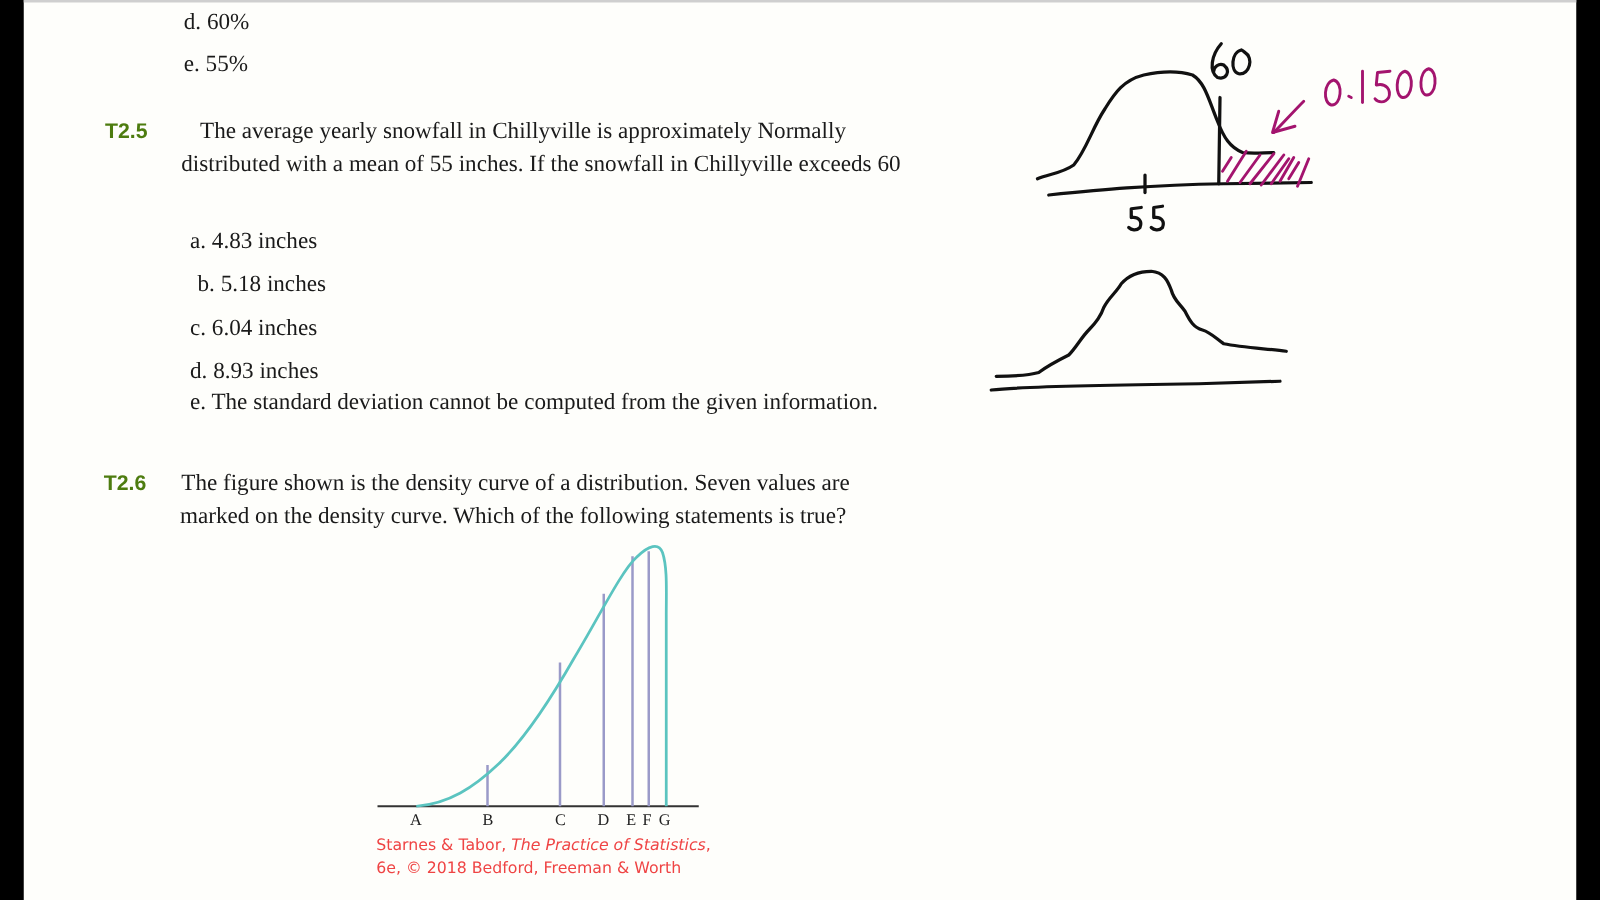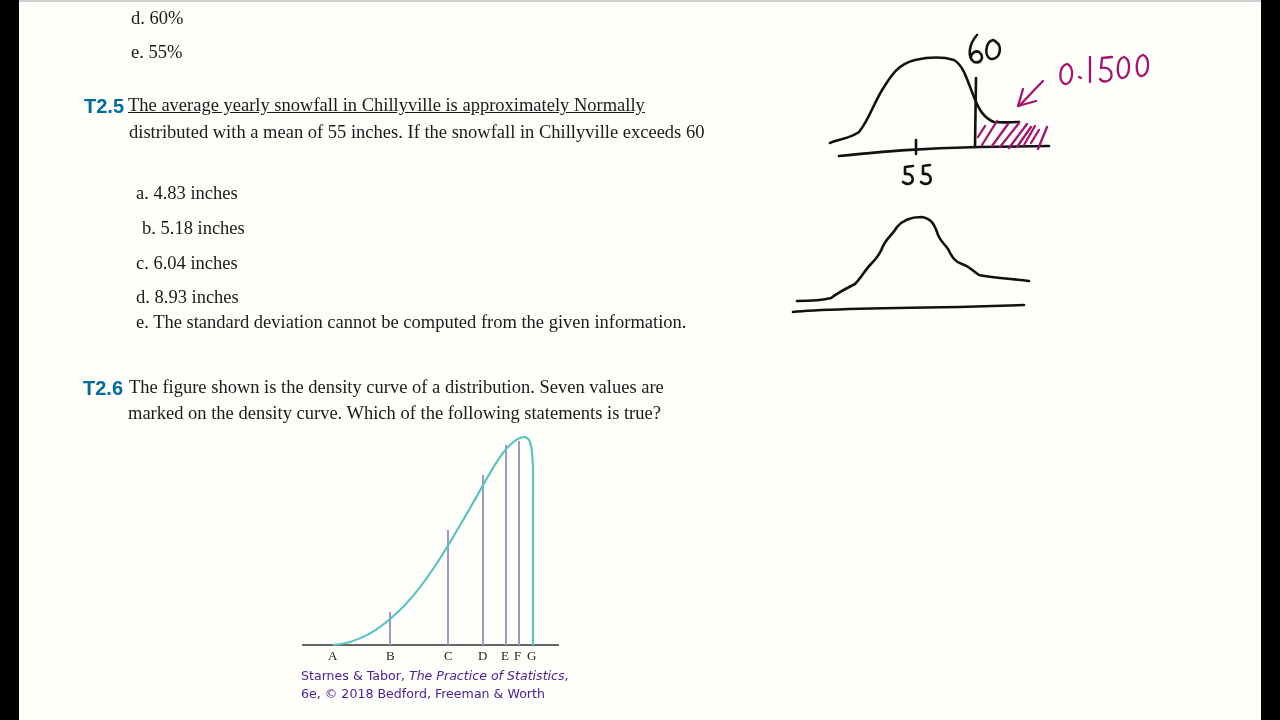--- a/index.html
+++ b/index.html
@@ -6,29 +6,29 @@
     body {
       width: 1280px; height: 720px; overflow: hidden; background: #000;
       position: relative; font-family: "Liberation Serif", serif;
     }
     .page {
       position: absolute; left: 19px; top: 0; width: 1242px; height: 720px;
       background: #fefefb; border-top: 2px solid #cfcfcf; box-sizing: border-box;
     }
     .t {
       position: absolute; font-family: "Liberation Serif", serif; font-size: 18.5px;
-      color: #1a1a1a; white-space: nowrap; line-height: 1;
+      color: #1a1a1a; white-space: nowrap; line-height: 1; margin-left: 16px;
     }
     .qnum {
       position: absolute; font-family: "Liberation Sans", sans-serif; font-weight: bold;
-      font-size: 20px; color: #0369a1; white-space: nowrap; line-height: 1;
+      font-size: 17px; color: #4d7c0f; white-space: nowrap; line-height: 1;
     }
     .credit {
       position: absolute; font-family: "DejaVu Sans", sans-serif; font-size: 12.6px;
-      color: #4c1d95; white-space: nowrap; line-height: 17.5px;
+      color: #ef4444; white-space: nowrap; line-height: 17.5px;
     }
     .credit i { font-style: italic; }
     svg { position: absolute; left: 0; top: 0; overflow: visible; }
     .axislab {
       position: absolute; font-family: "Liberation Serif", serif; font-size: 13px;
       color: #222; line-height: 1;
     }
   </style>
 </head>
 <body>
@@ -36,21 +36,21 @@
 <div class="page">
 
   <div class="t" style="left:112px; top:7px;">
     <span>d.</span> <span>60%</span>
   </div>
   <div class="t" style="left:112px; top:41px;">
     <span>e.</span> <span>55%</span>
   </div>
 
   <div class="qnum" style="left:65px; top:94px;">T2.5</div>
-  <div class="t" style="left:109px; top:94px;text-decoration:underline;">The average yearly snowfall in Chillyville is approximately Normally</div>
+  <div class="t" style="left:125px; top:94px;">The average yearly snowfall in Chillyville is approximately Normally</div>
   <div class="t" style="left:110px; top:121px;">distributed with a mean of 55 inches. If the snowfall in Chillyville exceeds 60</div>
 
   <div class="t" style="left:117px; top:182px;">
     <span>a.</span> <span>4.83 inches</span>
   </div>
   <div class="t" style="left:123px; top:217px;">
     <span>b.</span> <span>5.18 inches</span>
   </div>
   <div class="t" style="left:117px; top:252px;text-align:right;">
     <span>c.</span> <span>6.04 inches</span>

